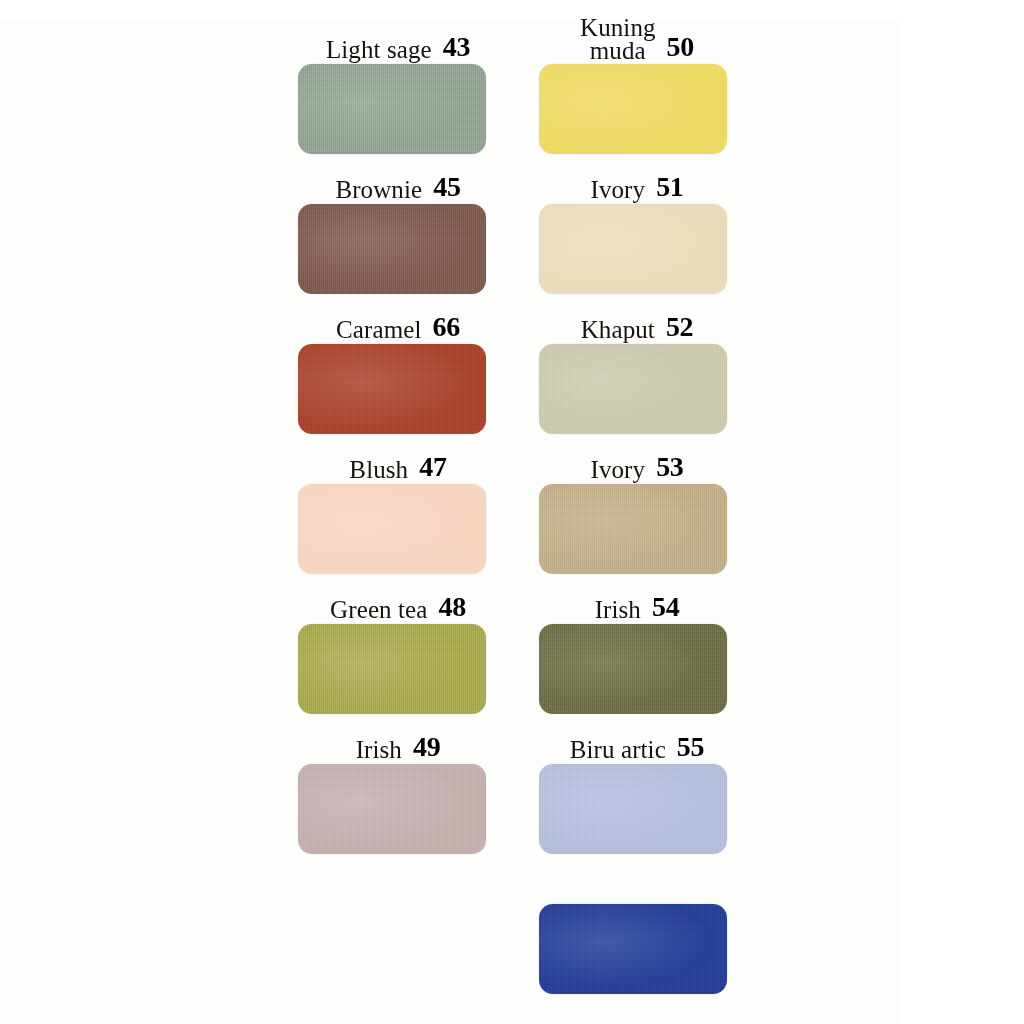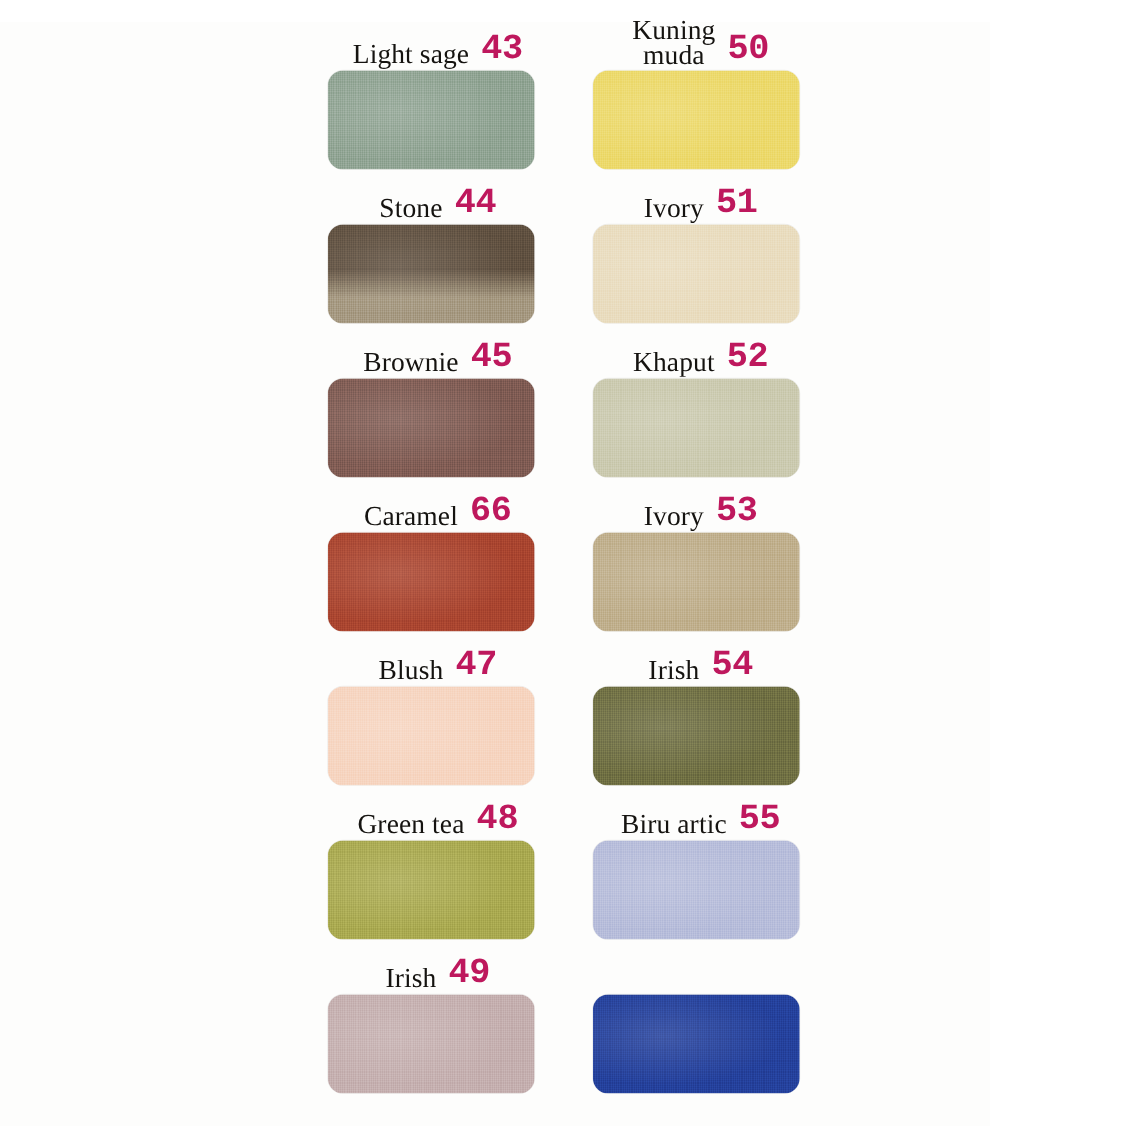--- a/index.html
+++ b/index.html
@@ -60,24 +60,24 @@
     font-family: "Liberation Serif", "DejaVu Serif", serif;
     font-size: 25px;
     color: #151310;
     letter-spacing: 0.1px;
     white-space: pre-line;
     text-align: center;
     line-height: 0.95;
   }
 
   .swatch-code {
-    font-family: Liberation Mono, monospace;
-    font-size: 32px;
+    font-family: Liberation Serif, serif;
+    font-size: 28px;
     font-weight: bold;
-    color: #be185d;
+    color: #000000;
     letter-spacing: -0.3px;
     padding-bottom: 1px;
   }
 
   .swatch-chip {
     position: absolute;
     left: 16px;
     top: 44px;
     width: 188px;
     height: 90px;
@@ -123,31 +123,20 @@
           <span class="swatch-code">43</span>
         </div>
         <div class="swatch-chip">
           <div class="fill" style="background: rgb(143, 163, 146);"></div>
           <div class="weave"></div>
           <div class="sheen"></div>
         </div>
       </div>
       <div class="swatch-card">
         <div class="swatch-label-row">
-          <span class="swatch-name">Stone</span>
-          <span class="swatch-code">44</span>
-        </div>
-        <div class="swatch-chip">
-          <div class="fill" style="background: linear-gradient(rgb(95, 80, 64) 0%, rgb(95, 80, 64) 46%, rgb(164, 151, 127) 74%, rgb(164, 151, 127) 100%);"></div>
-          <div class="weave"></div>
-          <div class="sheen"></div>
-        </div>
-      </div>
-      <div class="swatch-card">
-        <div class="swatch-label-row">
           <span class="swatch-name">Brownie</span>
           <span class="swatch-code">45</span>
         </div>
         <div class="swatch-chip">
           <div class="fill" style="background: rgb(125, 90, 82);"></div>
           <div class="weave"></div>
           <div class="sheen"></div>
         </div>
       </div>
       <div class="swatch-card">

